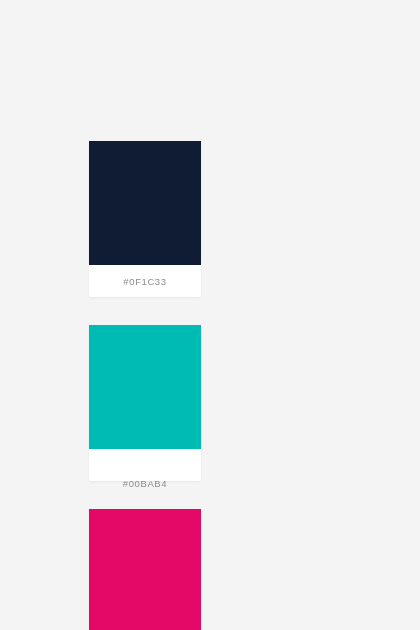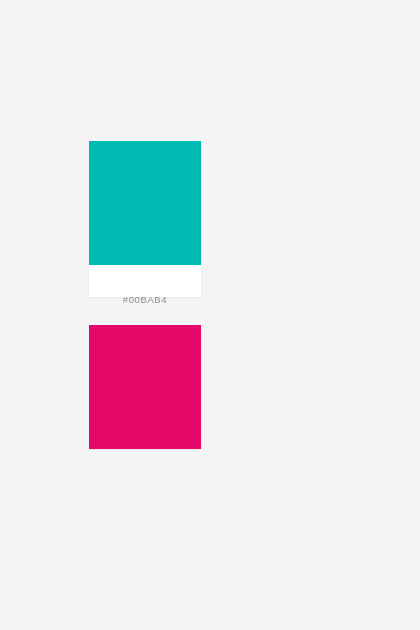--- a/index.html
+++ b/index.html
@@ -73,20 +73,26 @@
     font-family: "Liberation Sans", sans-serif;
   }
 </style>
 </head>
 <body style="background-color: rgb(244, 244, 244);">
 
 <div class="palette-page">
 
   <div class="palette-grid">
 
+    <div class="swatch-card">
+      <div class="swatch-color" style="background-color: rgb(15, 28, 51);"></div>
+      <div class="swatch-label-strip">
+        <span class="swatch-label" style="color: rgb(141, 141, 146);">#0F1C33</span>
+      </div>
+    </div>
 
     <div class="swatch-card">
       <div class="swatch-color" style="background-color: rgb(0, 186, 180);"></div>
       <div class="swatch-label-strip">
         <span class="swatch-label" style="color: rgb(141, 141, 146); margin-top: 36px;">#00BAB4</span>
       </div>
     </div>
 
     <div class="swatch-card">
       <div class="swatch-color" style="background-color: rgb(228, 9, 103);"></div>

